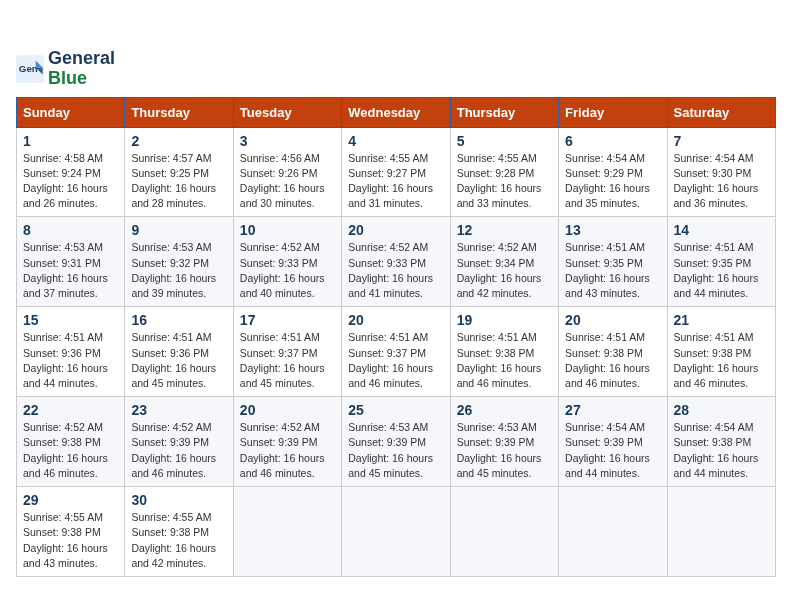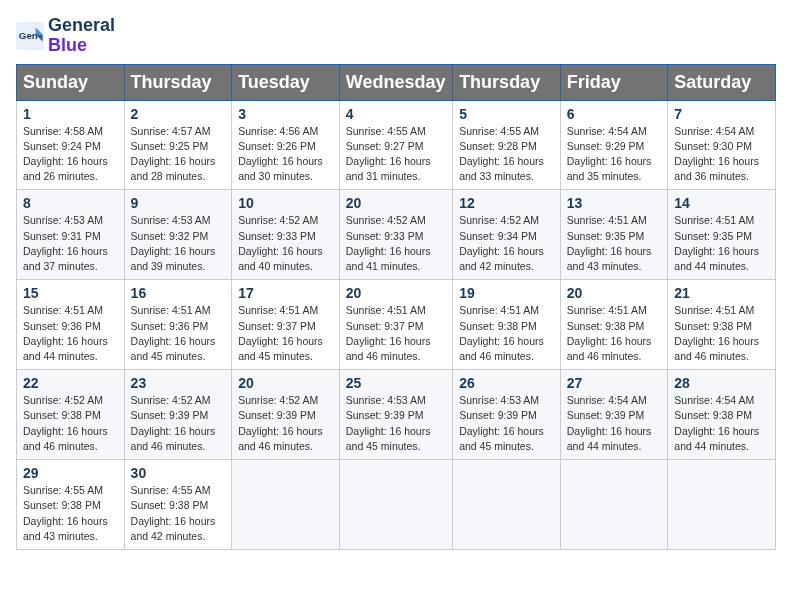--- a/index.html
+++ b/index.html
@@ -12,29 +12,30 @@
     }
     .header-area {
       display: flex;
       justify-content: space-between;
       align-items: flex-start;
       margin-bottom: 8px;
     }
     .logo {
       display: flex;
       align-items: center;
+      margin-top: 33px;
     }
     .logo-text {
       font-size: 18px;
       font-weight: bold;
       color: #1a3a5c;
       line-height: 1.1;
     }
     .logo-text span {
-      color: #6d28d9;
+      color: #15803d;
     }
     .logo-icon {
       width: 28px;
       height: 28px;
       margin-right: 4px;
     }
     .title-area {
       text-align: right;
     }
     .month-title {
@@ -45,25 +46,25 @@
     .location {
       font-size: 15px;
       color: #333;
     }
     table {
       width: 100%;
       border-collapse: collapse;
       font-size: 11px;
     }
     thead tr th {
-      background-color: #737373;
+      background-color: #c2410c;
       color: #fff;
       text-align: left;
       padding: 7px 6px;
-      font-size: 18px;
+      font-size: 13px;
       font-weight: bold;
       border: 1px solid #2a5fa5;
     }
     tbody tr td {
       border: 1px solid #ccc;
       vertical-align: top;
       padding: 5px 6px;
       width: 107px;
       min-height: 80px;
       background: #fff;

